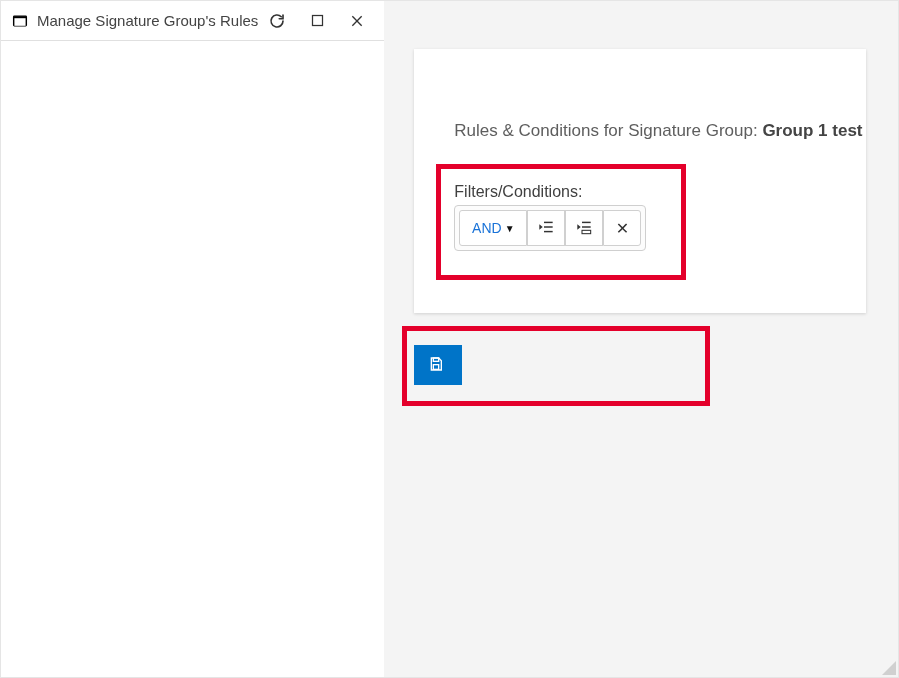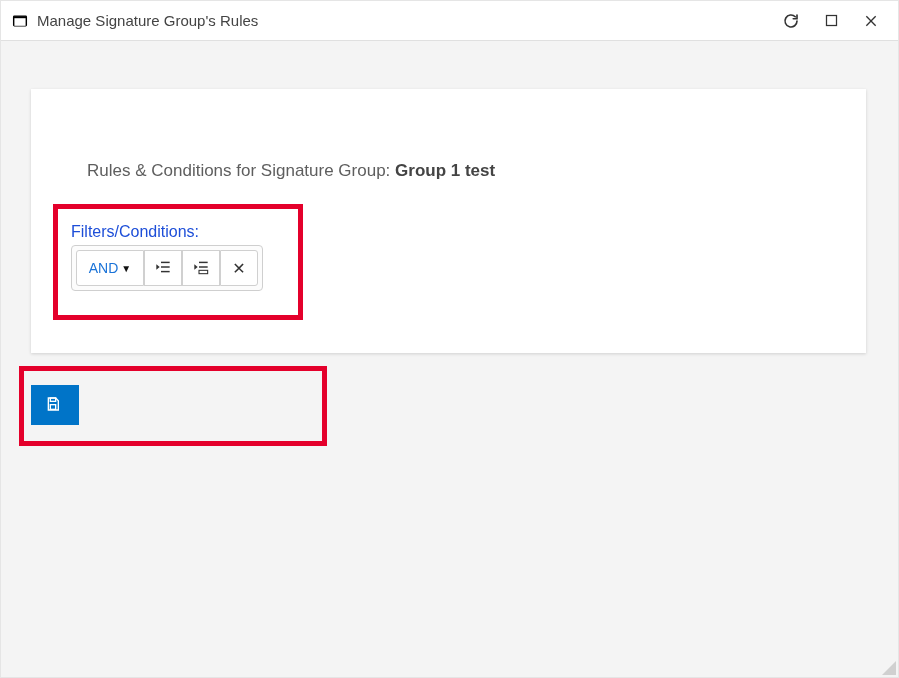--- a/index.html
+++ b/index.html
@@ -1,50 +1,50 @@
 <!DOCTYPE html>
 <html><head>
   <meta charset="utf-8">
   <style>
     * { box-sizing: border-box; margin: 0; padding: 0; }
     html, body { width: 899px; height: 678px; font-family: "Segoe UI", Arial, sans-serif; background: #fff; overflow: hidden; }
-    .window { width: 899px; height: 678px; display: flex; flex-direction: column; border: 1px solid #e5e5e5; }
+    .window { width: 899px; height: 678px; display: flex; flex-direction: row; border: 1px solid #e5e5e5; }
     .titlebar {
       height: 40px; display: flex; align-items: center; padding: 0 10px;
       border-bottom: 1px solid #e0e0e0; background: #ffffff; color: #444; gap: 8px;
     }
     .titlebar .app-icon { width: 18px; height: 18px; display:flex; align-items:center; justify-content:center; color:#333; }
     .titlebar .title { font-size: 15px; flex: 1; }
     .titlebar .win-buttons { display:flex; gap:18px; align-items:center; padding-right:6px; }
     .titlebar .win-buttons .btn {
       width: 22px; height: 22px; display:flex; align-items:center; justify-content:center;
       cursor:pointer; color:#333;
     }
 
     .content-area { flex:1; background:#f4f4f4; position: relative; }
 
     .card {
       position: absolute; left: 30px; right: 32px; top: 48px; height: 264px;
       background: #fff; box-shadow: 0 1px 3px rgba(0,0,0,0.15);
     }
 
     .heading {
-      position: absolute; left: 56px; top: 72px;
+      position: absolute; left: 40px; top: 72px;
       font-size: 17px; color: #5e5e5e;
     }
     .heading .bold { color: #444; font-weight: 700; }
 
     .highlight-box-filters {
       position: absolute; left: 22px; top: 115px; width: 250px; height: 116px;
       border: 5px solid #e4002b; pointer-events: none;
     }
 
     .filters-label {
       position: absolute; left: 40px; top: 134px;
-      font-size: 16px; color: #1d4ed8;
+      font-size: 16px; color: #404040;
     }
 
     .toolbar {
       position: absolute; left: 40px; top: 156px;
       display: flex; border: 1px solid #cfcfcf; border-radius: 4px; background:#fcfcfc; padding:4px;
     }
     .toolbar > div, .toolbar > button {
       height: 36px; border: 1px solid #d0d0d0; background: #fff;
       display:flex; align-items:center; justify-content:center;
     }

